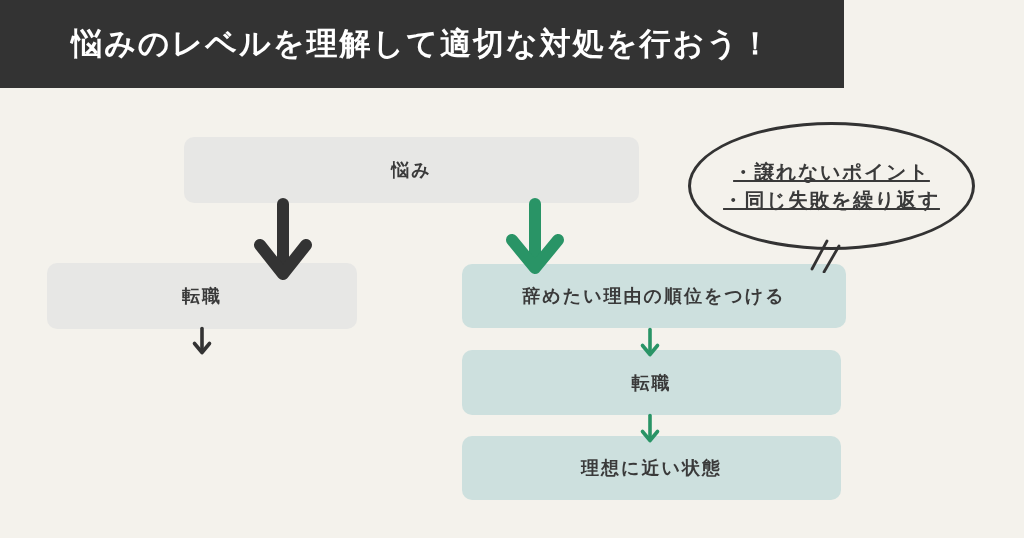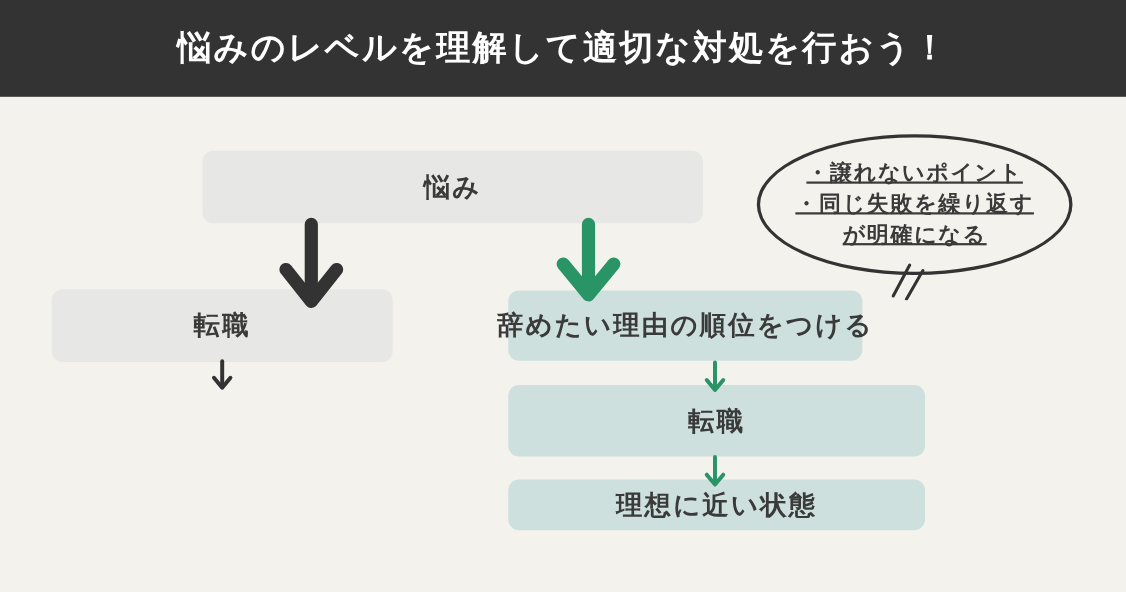--- a/index.html
+++ b/index.html
@@ -17,54 +17,54 @@
   .canvas{
     position:relative;
     width:1024px;
     height:538px;
     background:var(--bg);
     overflow:hidden;
   }
   .titlebar{
     position:absolute;
     left:0; top:0;
-    width:1024px; height:88px;
+    width:844px; height:88px;
     background:var(--header);
     display:flex;
     align-items:center;
     justify-content:center;
   }
   .titlebar h1{
     color:var(--white);
     font-size:31px;
     font-weight:700;
     letter-spacing:2px;
     white-space:nowrap;
   }
   .node{
     position:absolute;
     display:flex;
     align-items:center;
     justify-content:center;
-    font-size:24px;
+    font-size:18px;
     font-weight:700;
     letter-spacing:2px;
     color:var(--ink);
     border-radius:10px;
     white-space:nowrap;
   }
   .node.gray{background:var(--gray);}
   .node.teal{background:var(--teal);}
 
   .n-root {left:184px; top:137px; width:455px; height:66px;}
   .n-l1   {left:47px;  top:263px; width:310px; height:66px;}
   .n-l2   {left:47px;  top:350px; width:310px; height:65px;}
-  .n-r1   {left:462px; top:264px; width:322px; height:64px;}
+  .n-r1   {left:462px; top:264px; width:384px; height:64px;}
   .n-r2   {left:462px; top:350px; width:379px; height:65px;}
-  .n-r3   {left:462px; top:436px; width:379px; height:46px;}
+  .n-r3   {left:462px; top:436px; width:379px; height:64px;}
 
   .arrow{position:absolute; display:block;}
   .arrow.black{color:var(--header);}
   .arrow.green{color:var(--green);}
   .a-big-black  {left:253px; top:196px; width:60px; height:88px;}
   .a-big-green  {left:505px; top:196px; width:60px; height:82px;}
   .a-sm-black   {left:191px; top:326px; width:22px; height:30px;}
   .a-sm-green1  {left:639px; top:327px; width:22px; height:31px;}
   .a-sm-green2  {left:639px; top:413px; width:22px; height:31px;}
 
@@ -130,20 +130,19 @@
   </svg>
 
   <svg class="arrow green a-sm-green2" viewBox="0 0 22 31">
     <line x1="11" y1="2.5" x2="11" y2="26" stroke="currentColor" stroke-width="3.6" stroke-linecap="round"></line>
     <polyline points="3.5,18.5 11,27.5 18.5,18.5" fill="none" stroke="currentColor" stroke-width="3.6" stroke-linecap="round" stroke-linejoin="round"></polyline>
   </svg>
 
   <div class="bubble">
     <div>・譲れないポイント</div>
     <div>・同じ失敗を繰り返す</div>
-    <div>が明確になる</div>
   </div>
   <svg class="bubble-tail" viewBox="0 0 44 36">
     <line x1="8" y1="32" x2="23" y2="4" stroke="currentColor" stroke-width="2.8" stroke-linecap="round"></line>
     <line x1="20" y1="35" x2="35" y2="9" stroke="currentColor" stroke-width="2.8" stroke-linecap="round"></line>
   </svg>
 
 </div>
 
 </body></html>

